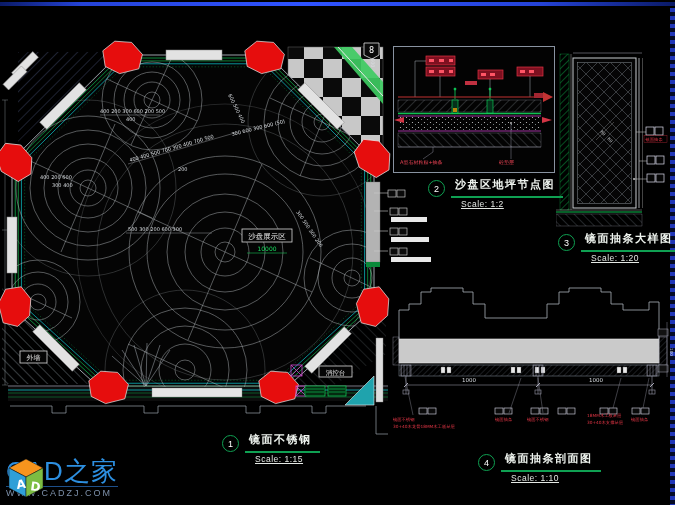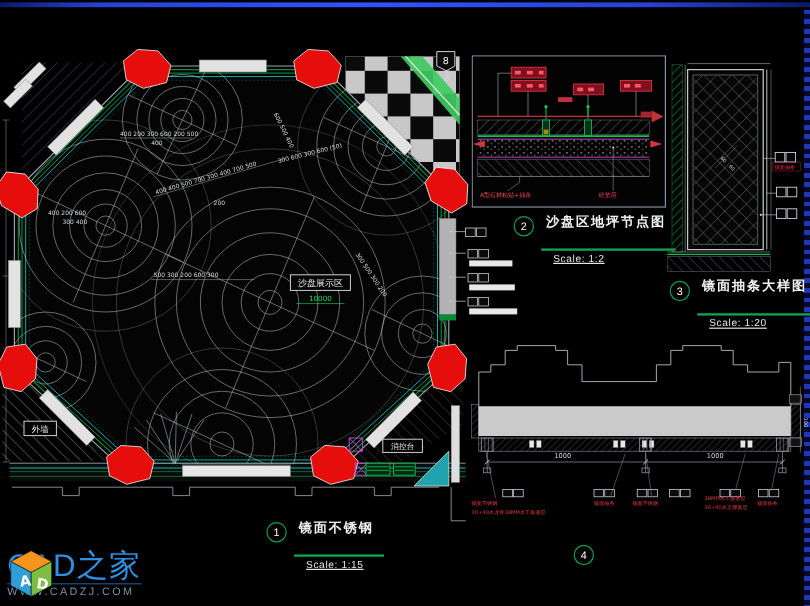--- a/index.html
+++ b/index.html
@@ -9,21 +9,21 @@
           background:linear-gradient(to right,#0a1a66,#2543d6 12%,#2f53ff 45%,#2543d6 80%,#0a1a66);}
   #rightedge{position:absolute;right:0;top:8px;width:5px;height:497px;
           background:repeating-linear-gradient(to bottom,#2036b8 0 4px,#050b26 4px 8px);}
   svg{position:absolute;display:block;}
   svg text{font-family:"DejaVu Sans","Liberation Sans",sans-serif;}
   .tblock{position:absolute;display:flex;align-items:flex-start;gap:6px;}
   .tcirc{width:15px;height:15px;border:1.6px solid #0fa052;border-radius:50%;color:#fff;
          font-size:9px;display:flex;align-items:center;justify-content:center;margin-top:3px;flex:0 0 auto;}
   .twrap{display:flex;flex-direction:column;}
   .ttitle{color:#eef3ee;font-size:11px;font-weight:bold;letter-spacing:1.5px;
-          border-bottom:2px solid #0fa052;padding:0 8px 15px 4px;white-space:nowrap;}
+          border-bottom:2px solid #0fa052;padding:0 8px 4px 4px;white-space:nowrap;}
   .tscale{color:#e4e8e4;font-size:8.5px;padding-left:10px;margin-top:1px;letter-spacing:.5px;text-decoration:underline;}
   #logo{position:absolute;left:6px;top:458px;display:flex;align-items:center;gap:8px;}
   .brand{color:#2d8fe0;font-size:26px;line-height:26px;letter-spacing:1px;}
   .site{color:#7d90aa;font-size:9px;letter-spacing:2px;border-top:1px solid #1d4f8a;margin-top:2px;padding-top:1px;}
 </style>
 </head>
 <body>
 
 <div id="stage">
   <div id="topbar"></div>
@@ -483,20 +483,24 @@
       </span>
     <span class="twrap">
         <span class="ttitle">镜面抽条大样图</span>
     <span class="tscale">Scale: 1:20</span>
       </span>
   </div>
   <div class="tblock" style="left:478px;top:451px">
     <span class="tcirc">
         <span>4</span>
       </span>
+    <span class="twrap">
+        <span class="ttitle">镜面抽条剖面图</span>
+    <span class="tscale">Scale: 1:10</span>
+      </span>
   </div>
 
   <div id="logo">
     <svg width="40" height="42" viewBox="0 0 40 42">
       <polygon points="20,2 37,11 20,20 3,11" fill="#f7941d" stroke="#111" stroke-width=".5"></polygon>
       <polygon points="3,11 20,20 20,40 3,31" fill="#2f9fd8" stroke="#111" stroke-width=".5"></polygon>
       <polygon points="37,11 20,20 20,40 37,31" fill="#7cbd42" stroke="#111" stroke-width=".5"></polygon>
       <text x="11" y="32" font-size="12" font-weight="bold" fill="#fff" transform="rotate(-8 11 32)">A</text>
       <text x="24" y="33" font-size="12" font-weight="bold" fill="#fff" transform="rotate(8 24 33)">D</text>
     </svg>

